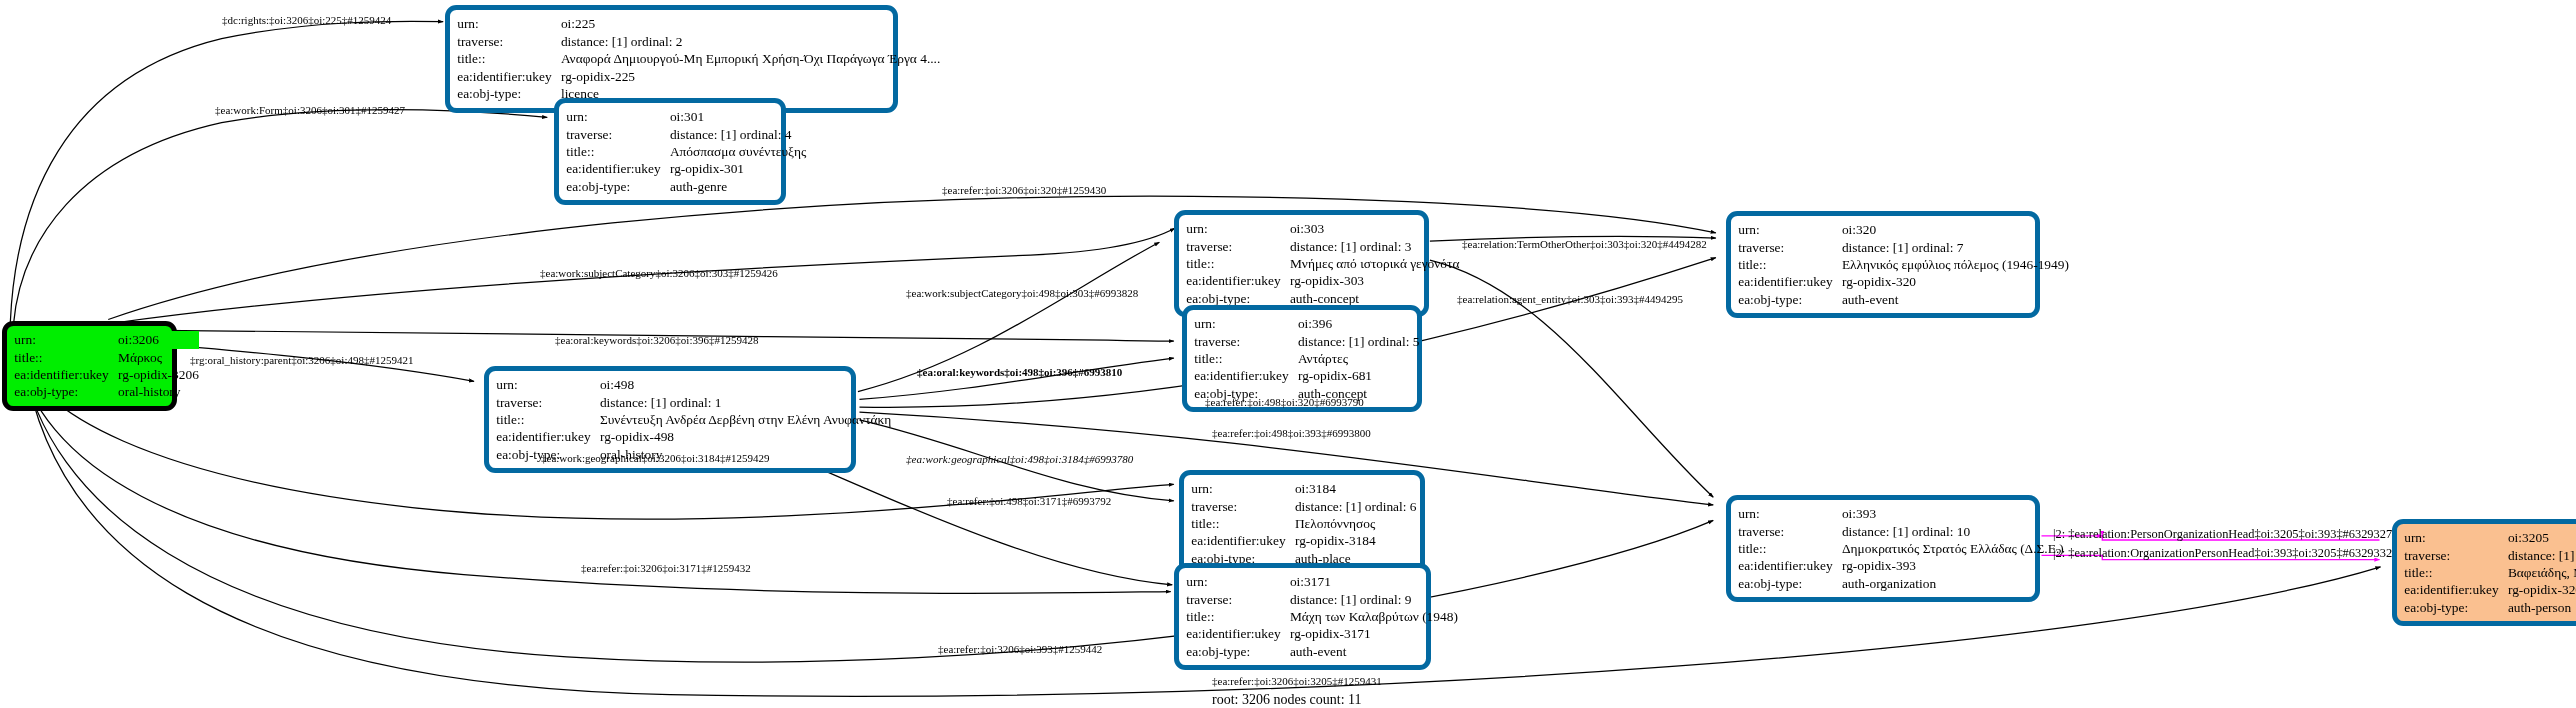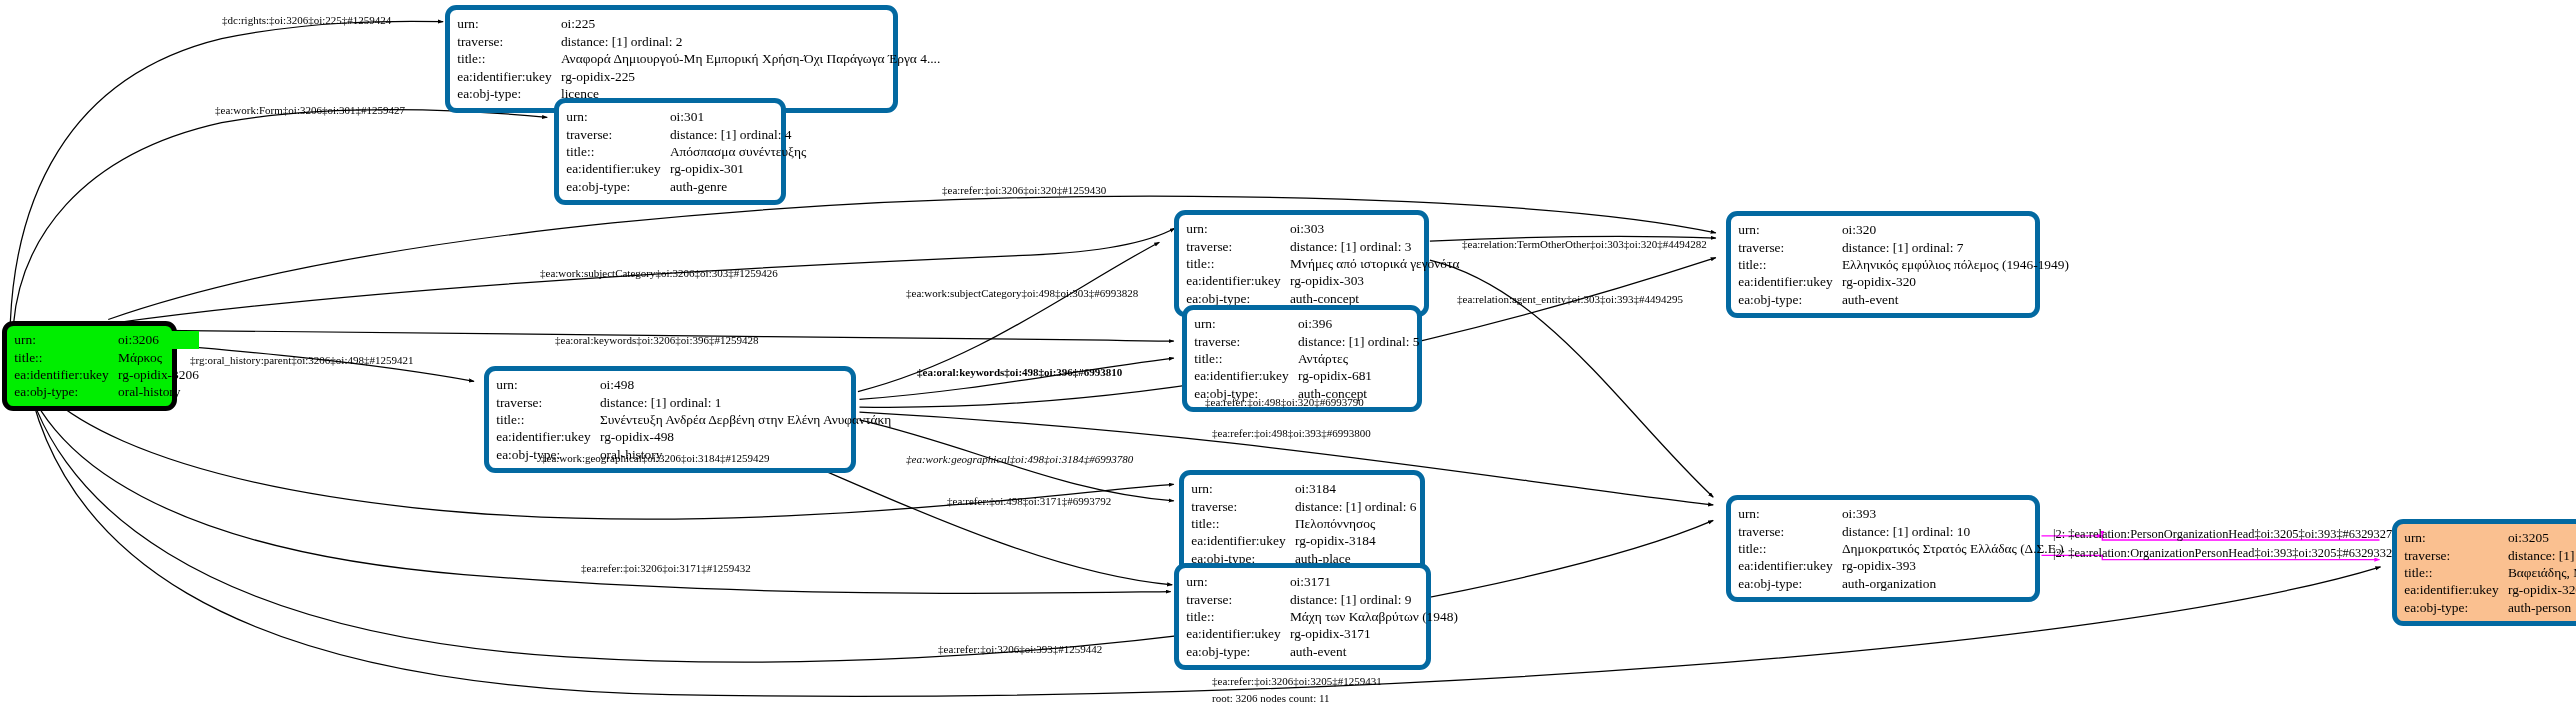--- a/index.html
+++ b/index.html
@@ -15,21 +15,21 @@
            vertical-align:top;font-family:"Liberation Serif","DejaVu Serif",serif;}
   .node td.k{padding-right:9.3px;}
   .node.green{background:#00ee00;border-color:#000;}
   .node.green td{}
   .node.green .hl{background:#00ee00;}
   .node.orange{background:#fac090;}
 
   .elabel{position:absolute;font-size:11px;white-space:nowrap;
           font-family:"Liberation Serif","DejaVu Serif",serif;color:#000;}
   .elabel.small{font-size:12.4px;}
-  .footer{position:absolute;font-size:11px;white-space:nowrap;}
+  .footer{position:absolute;font-size:14px;white-space:nowrap;}
 </style>
 </head>
 <body>
 
 <div id="canvas">
 
   <svg class="edges" viewBox="0 0 5108 1376" xmlns="http://www.w3.org/2000/svg">
     <defs>
       <marker id="ar" markerWidth="12" markerHeight="12" refX="10" refY="4" orient="auto" markerUnits="userSpaceOnUse">
         <path d="M0,0 L11,4 L0,8 z" fill="#000"></path>

